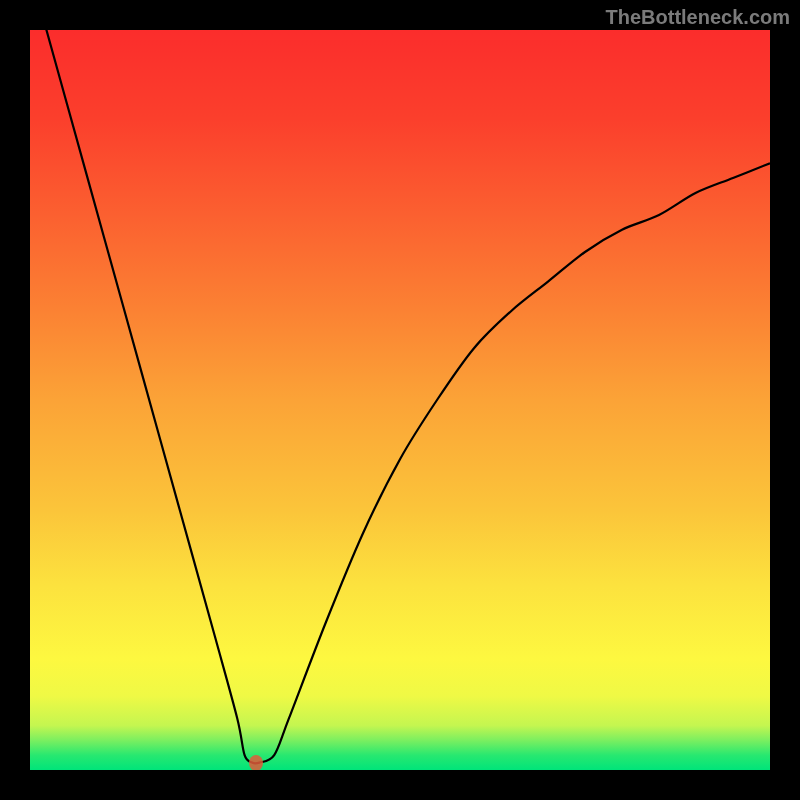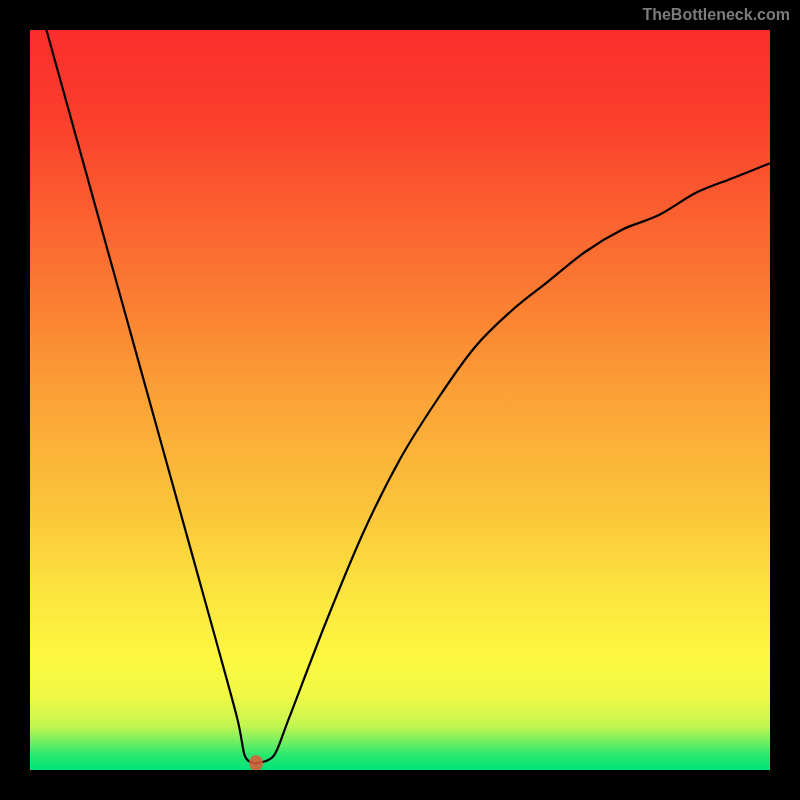--- a/index.html
+++ b/index.html
@@ -45,21 +45,21 @@
     left: 0; top: 0;
     width: 740px;
     height: 740px;
     overflow: visible;
   }
   .watermark {
     position: absolute;
     top: 6px;
     right: 10px;
     color: #7b7b7b;
-    font-size: 16px;
+    font-size: 20px;
     font-weight: 600;
     user-select: none;
   }
   .dot {
     position: absolute;
     width: 14px;
     height: 16px;
     border-radius: 50%;
     background: #e15a3a;
     opacity: 0.85;

